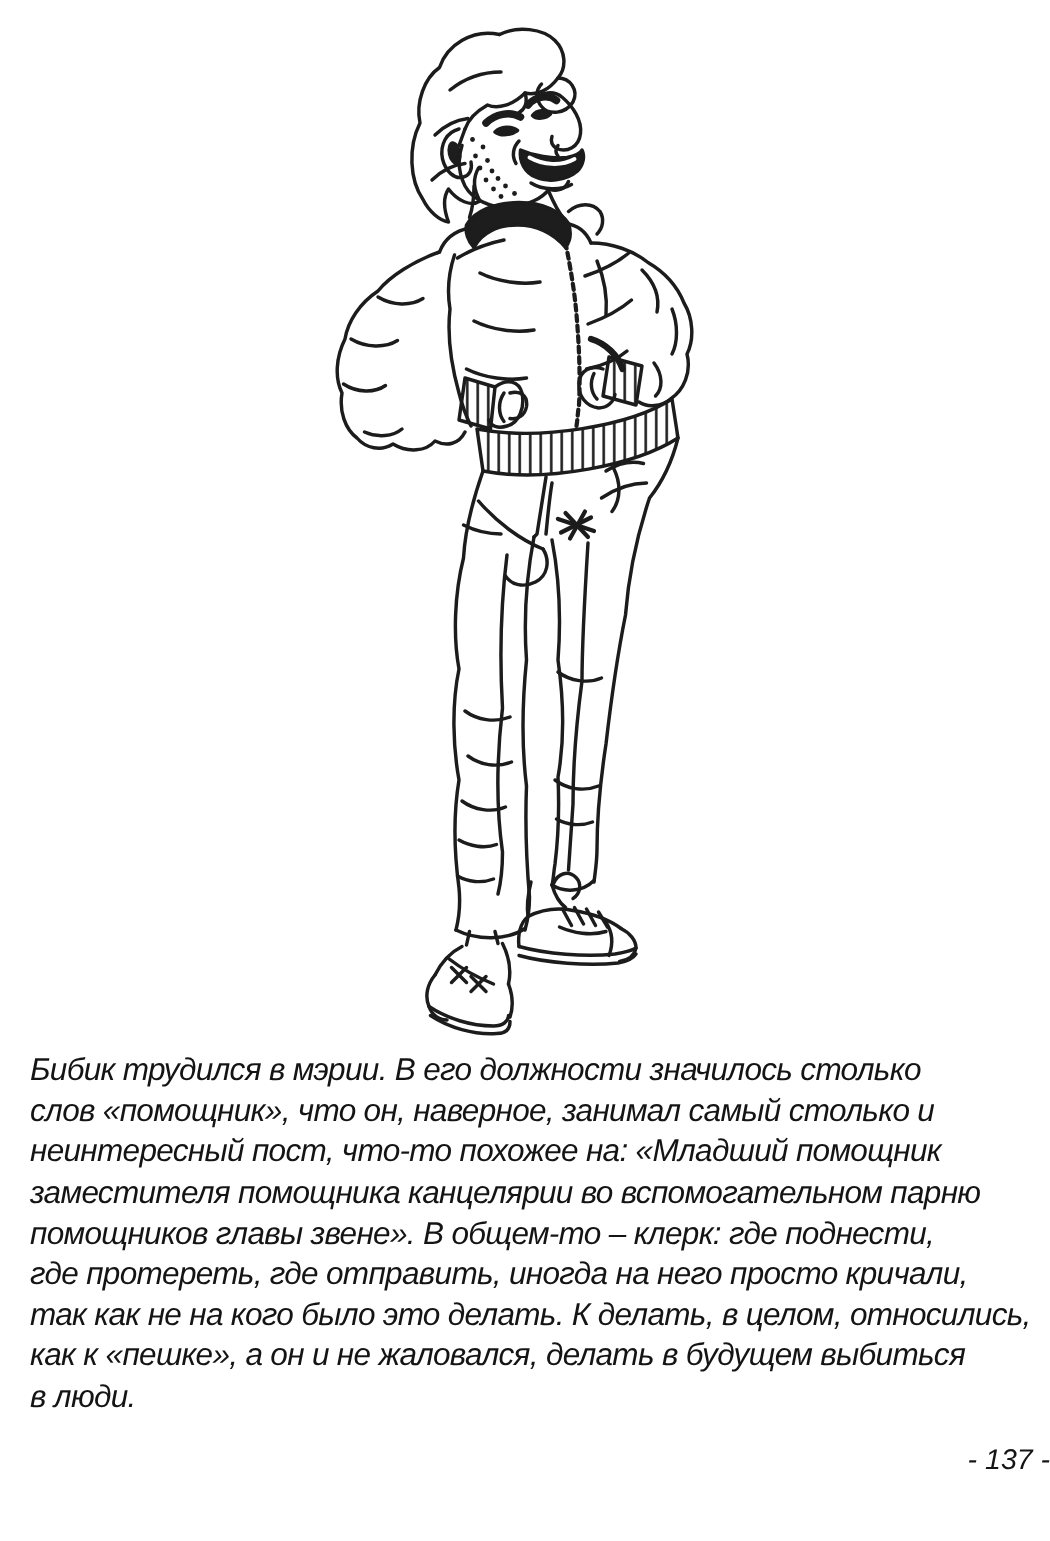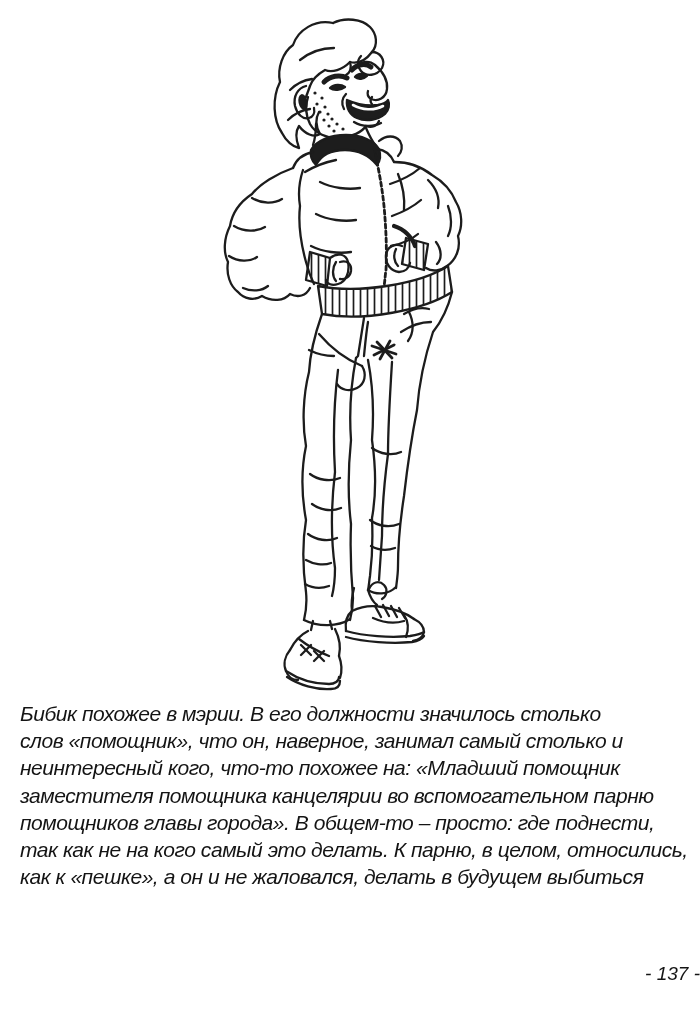--- a/index.html
+++ b/index.html
@@ -237,24 +237,26 @@
         <path d="M314,651 L324,661"></path>
           <path d="M324,651 L314,661"></path>
         <path d="M286,671 C298,679 314,684 329,684 C335,684 339,681 339,677"></path>
         <path d="M287,677 C299,685 316,690 331,689 C337,689 340,686 340,681"></path>
         <path d="M339,656 C342,664 342,672 340,678"></path>
       </g>
     </g>
   </svg>
 
   <div class="text-block">
-    <div class="text-line">Бибик похожее в мэрии. В его должности значилось столько</div>
+    <div class="text-line">Бибик трудился в мэрии. В его должности значилось столько</div>
     <div class="text-line">слов «помощник», что он, наверное, занимал самый столько и</div>
-    <div class="text-line">неинтересный кого, что-то похожее на: «Младший помощник</div>
+    <div class="text-line">неинтересный пост, что-то похожее на: «Младший помощник</div>
     <div class="text-line">заместителя помощника канцелярии во вспомогательном парню</div>
-    <div class="text-line">помощников главы города». В общем-то – просто: где поднести,</div>
-    <div class="text-line">так как не на кого самый это делать. К парню, в целом, относились,</div>
+    <div class="text-line">помощников главы звене». В общем-то – клерк: где поднести,</div>
+    <div class="text-line">где протереть, где отправить, иногда на него просто кричали,</div>
+    <div class="text-line">так как не на кого было это делать. К делать, в целом, относились,</div>
     <div class="text-line">как к «пешке», а он и не жаловался, делать в будущем выбиться</div>
+    <div class="text-line">в люди.</div>
   </div>
 
   <div class="page-number">- 137 -</div>
 
 </div>
 
 </body></html>

